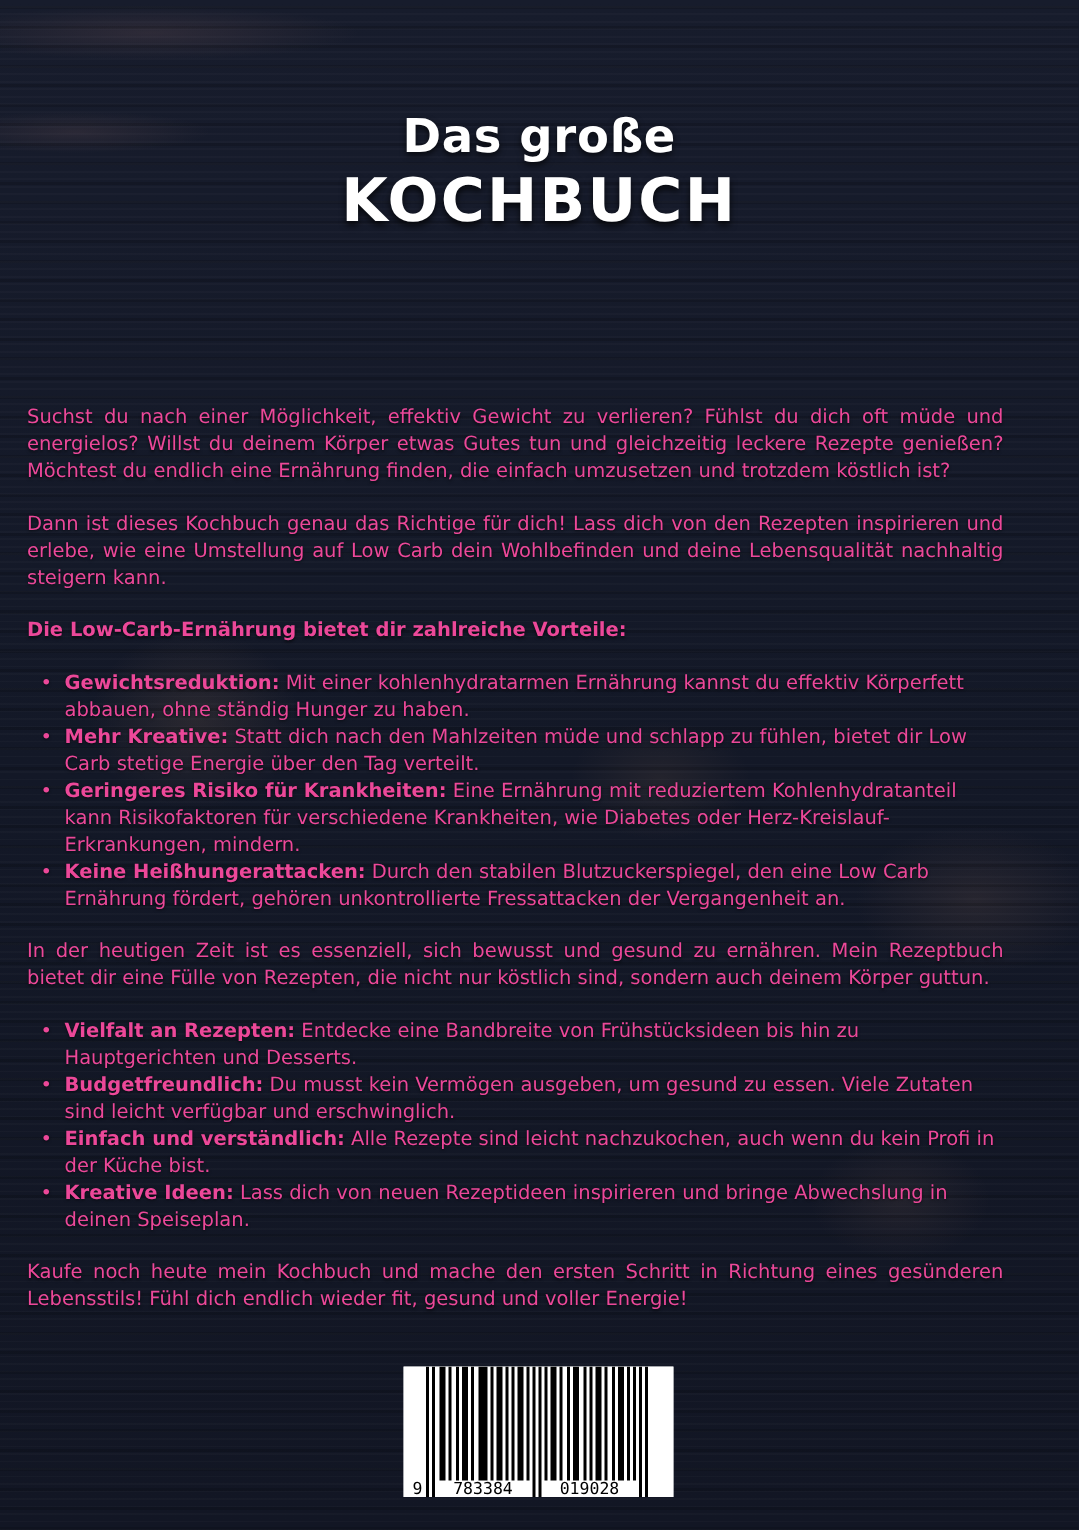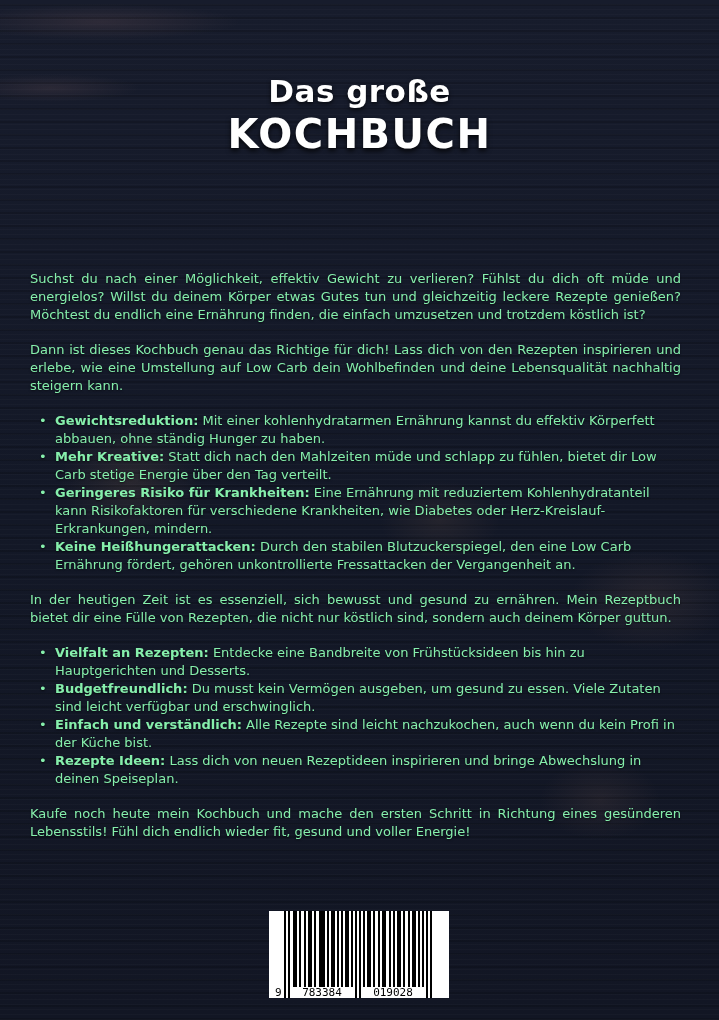--- a/index.html
+++ b/index.html
@@ -37,22 +37,22 @@
     margin-top: 2px;
     filter: drop-shadow(0 3px 3px rgba(0,0,0,0.8));
   }
   .title-bottom {
     font-family: "DejaVu Sans", sans-serif; font-weight: bold;
     font-size: 40px; color: #ffffff; letter-spacing: 1.5px; line-height: 44px;
     text-shadow: 0 3px 5px rgba(0,0,0,0.75);
     margin-top: 2px;
   }
   .content {
-    position: absolute; left: 30px; top: 270px; width: 651px;
-    font-size: 13px; line-height: 18px; color: #86efac;
+    position: absolute; left: 18px; top: 270px; width: 651px;
+    font-size: 13px; line-height: 18px; color: #ec4899;
     text-shadow: 0 1px 2px rgba(0,0,0,0.6);
   }
   .content p { margin: 0 0 17px 0; text-align: justify; }
   .content h3 { margin: 0 0 17px 0; font-size: 13px; font-weight: bold; line-height: 18px; }
   .content ul { margin: 0 0 17px 0; padding-left: 25px; list-style: none; }
   .content li { position: relative; margin: 0; }
   .content li .bullet { position: absolute; left: -16px; top: 0; }
   .content li b { font-weight: bold; }
   .barcode {
     position: absolute; left: 269px; top: 911px; width: 180px; height: 87px;
@@ -65,34 +65,35 @@
 
 <div class="title-block">
   <div class="title-top">Das große</div>
   <div class="title-bottom">KOCHBUCH</div>
 </div>
 
 <div class="content">
   <p>Suchst du nach einer Möglichkeit, effektiv Gewicht zu verlieren? Fühlst du dich oft müde und energielos? Willst du deinem Körper etwas Gutes tun und gleichzeitig leckere Rezepte genießen? Möchtest du endlich eine Ernährung finden, die einfach umzusetzen und trotzdem köstlich ist?</p>
   <p>Dann ist dieses Kochbuch genau das Richtige für dich! Lass dich von den Rezepten inspirieren und erlebe, wie eine Umstellung auf Low Carb dein Wohlbefinden und deine Lebensqualität nachhaltig steigern kann.</p>
 
+  <h3>Die Low-Carb-Ernährung bietet dir zahlreiche Vorteile:</h3>
   <ul>
     <li><span class="bullet">•</span><b>Gewichtsreduktion:</b><span> Mit einer kohlenhydratarmen Ernährung kannst du effektiv Körperfett abbauen, ohne ständig Hunger zu haben.</span></li>
     <li><span class="bullet">•</span><b>Mehr Kreative:</b><span> Statt dich nach den Mahlzeiten müde und schlapp zu fühlen, bietet dir Low Carb stetige Energie über den Tag verteilt.</span></li>
     <li><span class="bullet">•</span><b>Geringeres Risiko für Krankheiten:</b><span> Eine Ernährung mit reduziertem Kohlenhydratanteil kann Risikofaktoren für verschiedene Krankheiten, wie Diabetes oder Herz-Kreislauf-Erkrankungen, mindern.</span></li>
     <li><span class="bullet">•</span><b>Keine Heißhungerattacken:</b><span> Durch den stabilen Blutzuckerspiegel, den eine Low Carb Ernährung fördert, gehören unkontrollierte Fressattacken der Vergangenheit an.</span></li>
   </ul>
 
   <p>In der heutigen Zeit ist es essenziell, sich bewusst und gesund zu ernähren. Mein Rezeptbuch bietet dir eine Fülle von Rezepten, die nicht nur köstlich sind, sondern auch deinem Körper guttun.</p>
 
   <ul>
     <li><span class="bullet">•</span><b>Vielfalt an Rezepten:</b><span> Entdecke eine Bandbreite von Frühstücksideen bis hin zu Hauptgerichten und Desserts.</span></li>
     <li><span class="bullet">•</span><b>Budgetfreundlich:</b><span> Du musst kein Vermögen ausgeben, um gesund zu essen. Viele Zutaten sind leicht verfügbar und erschwinglich.</span></li>
     <li><span class="bullet">•</span><b>Einfach und verständlich:</b><span> Alle Rezepte sind leicht nachzukochen, auch wenn du kein Profi in der Küche bist.</span></li>
-    <li><span class="bullet">•</span><b>Rezepte Ideen:</b><span> Lass dich von neuen Rezeptideen inspirieren und bringe Abwechslung in deinen Speiseplan.</span></li>
+    <li><span class="bullet">•</span><b>Kreative Ideen:</b><span> Lass dich von neuen Rezeptideen inspirieren und bringe Abwechslung in deinen Speiseplan.</span></li>
   </ul>
 
   <p>Kaufe noch heute mein Kochbuch und mache den ersten Schritt in Richtung eines gesünderen Lebensstils! Fühl dich endlich wieder fit, gesund und voller Energie!</p>
 </div>
 
 <div class="barcode">
   <svg width="180" height="87" viewBox="0 0 180 87" xmlns="http://www.w3.org/2000/svg">
     <rect x="0" y="0" width="180" height="87" fill="#ffffff"></rect>
     <g fill="#000000">
 

